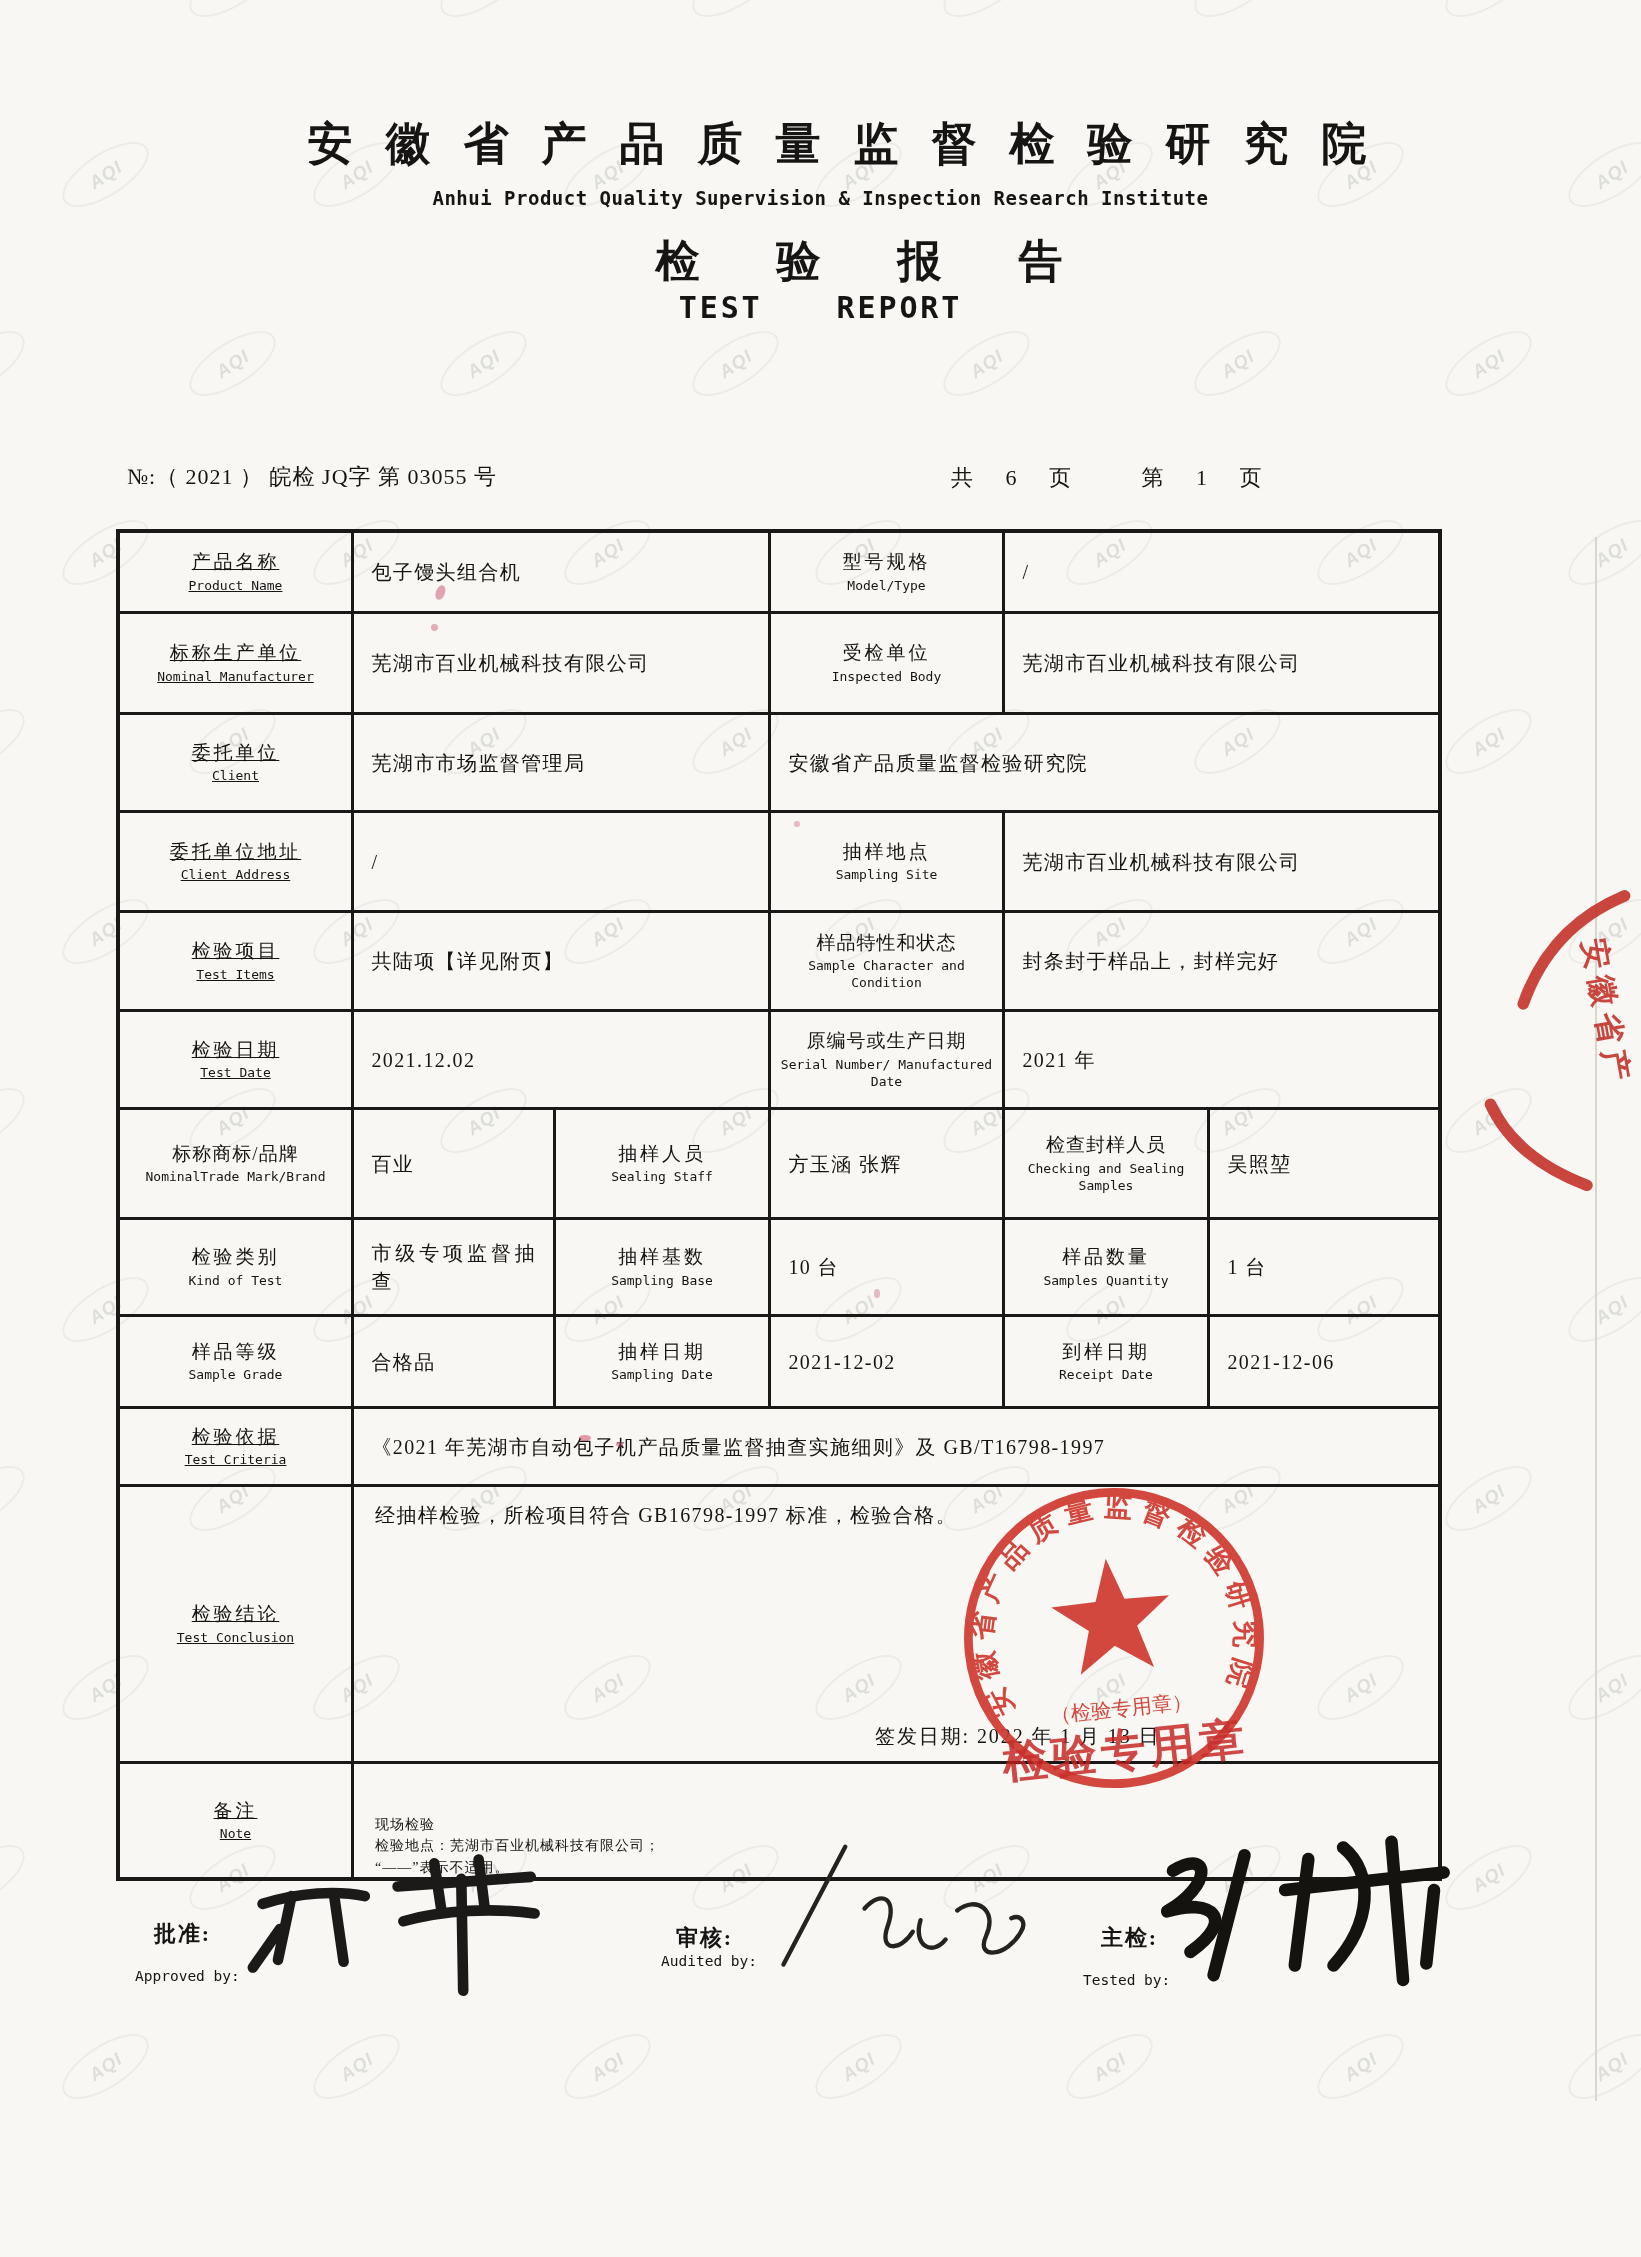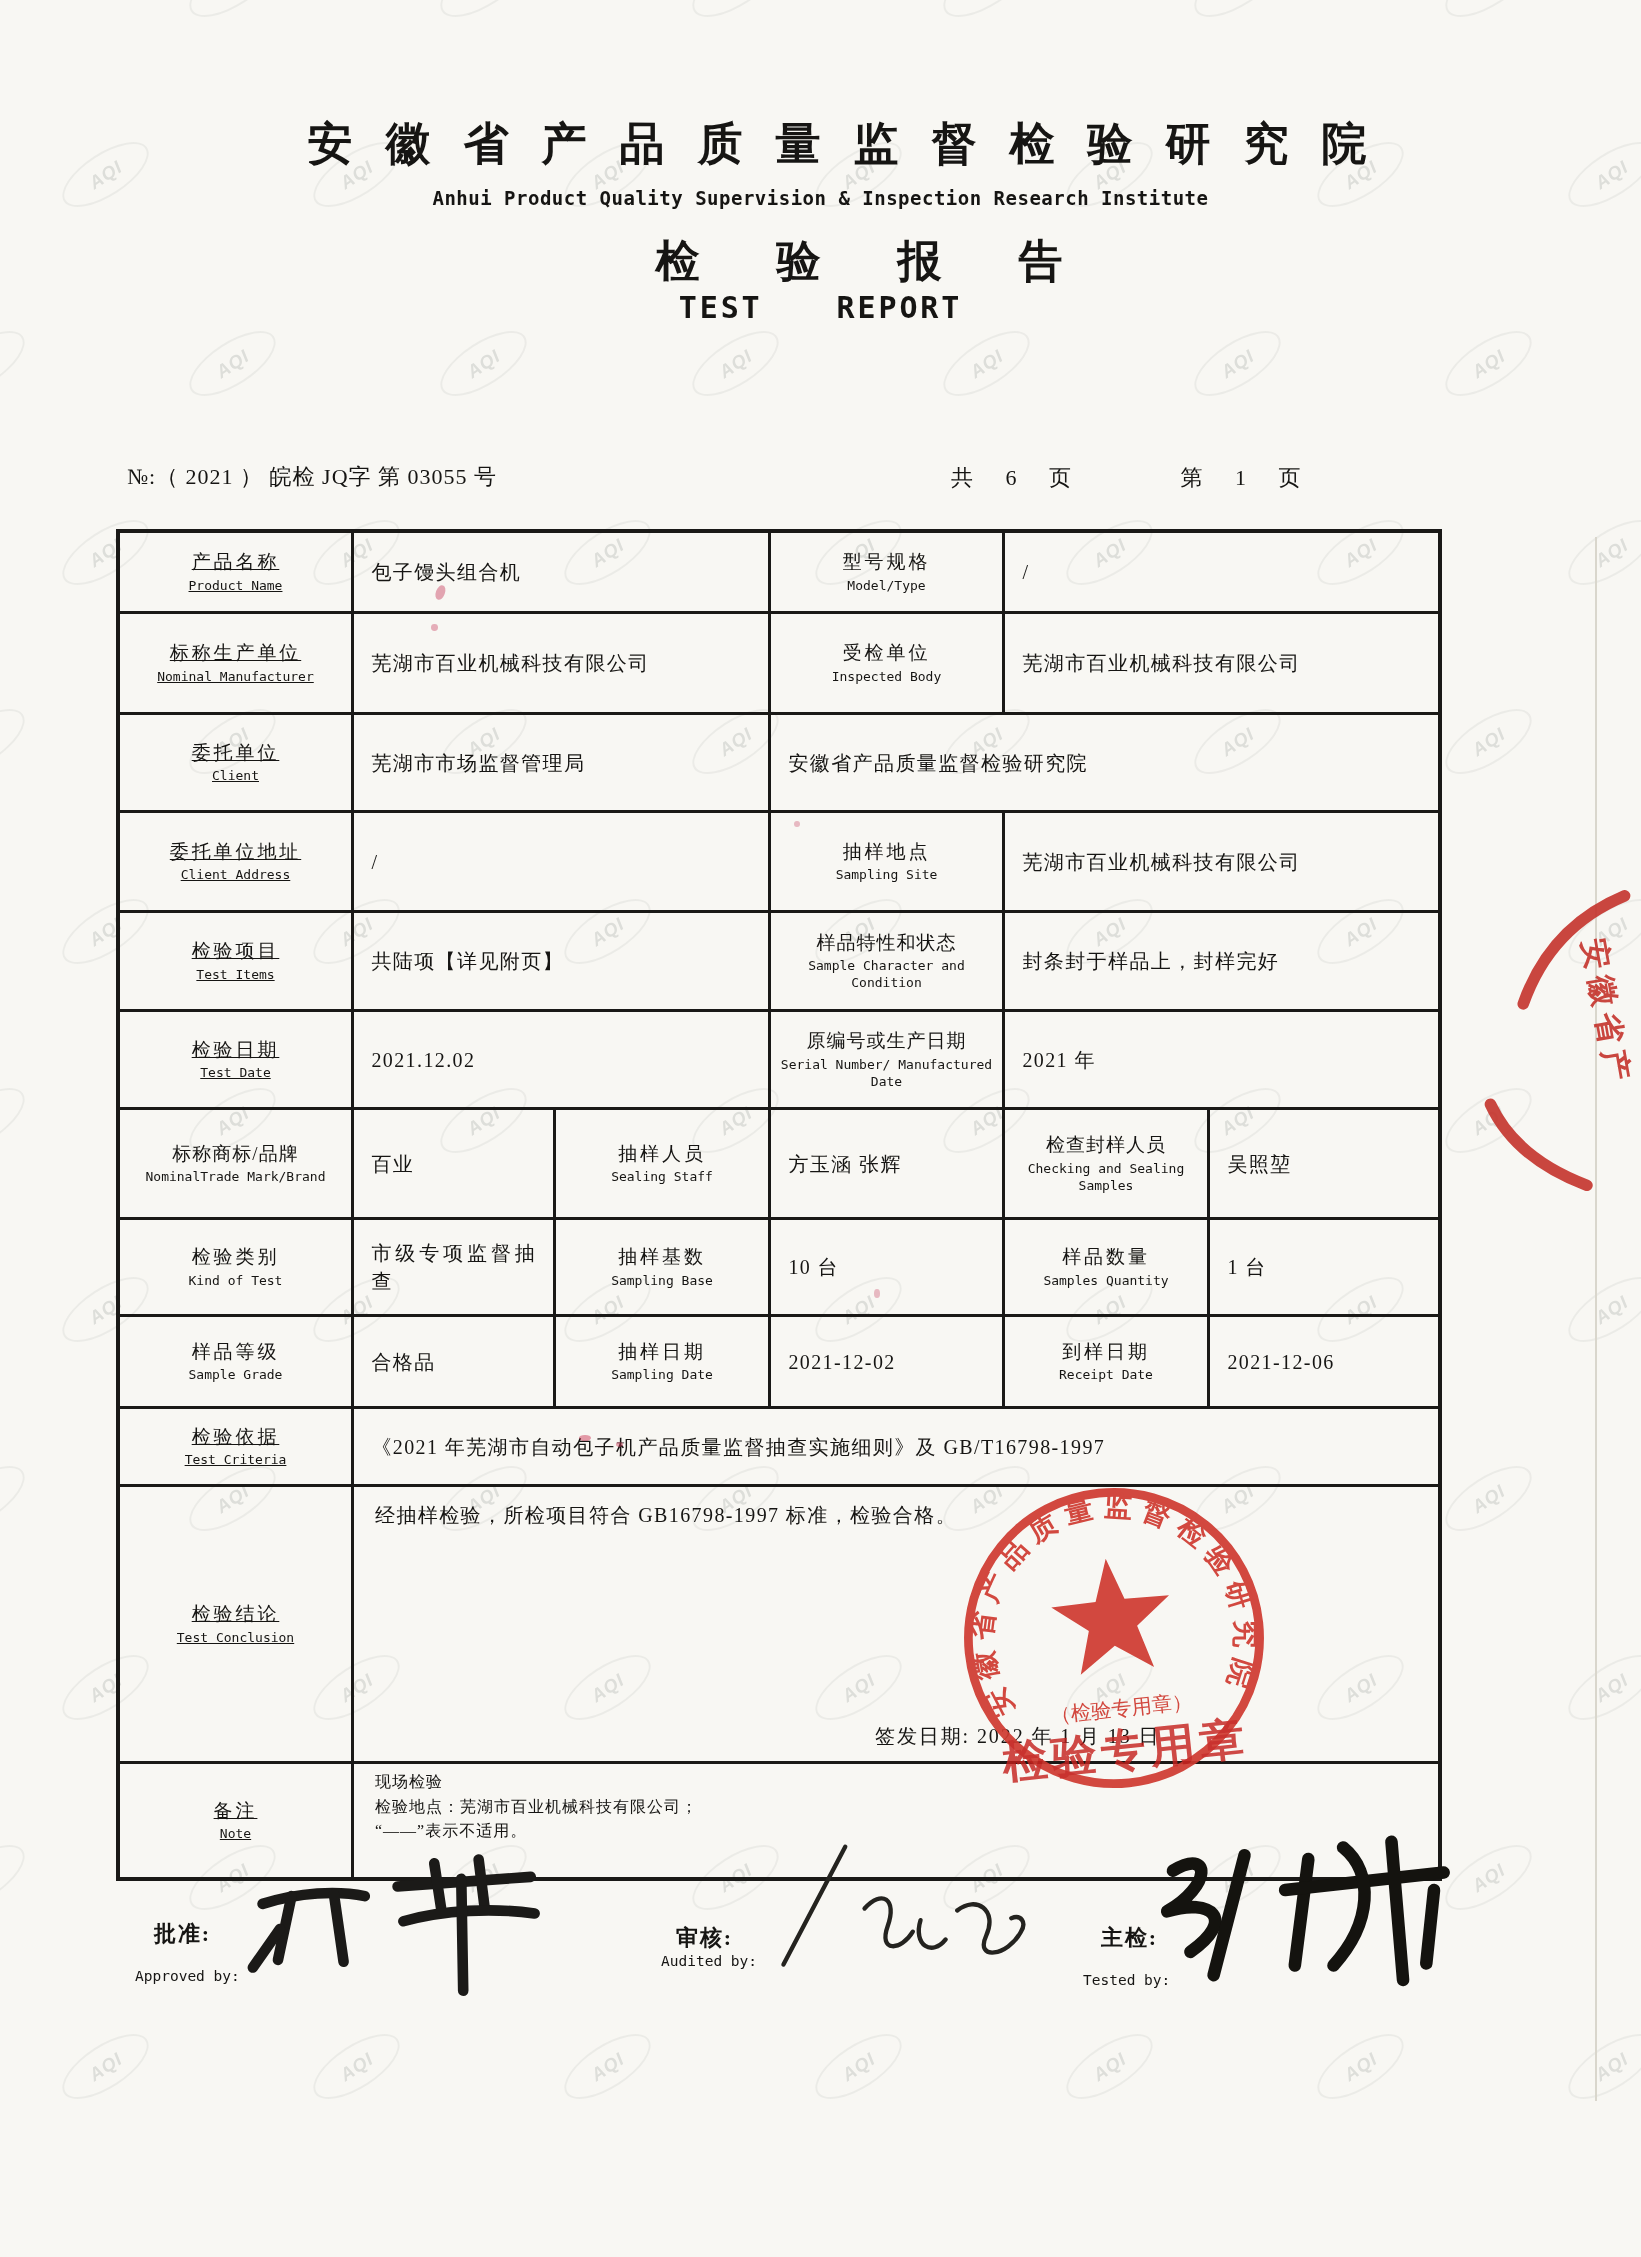--- a/index.html
+++ b/index.html
@@ -16,42 +16,42 @@
     font-family:"Liberation Sans",sans-serif;font-style:italic;font-weight:bold;
     font-size:18.3px;letter-spacing:1px;color:rgba(120,128,122,.75);
   }
   
   .center-line{position:absolute;left:0;width:100%;text-align:center;white-space:nowrap;}
   #institute-cn{top:114px;font-size:45px;font-weight:bold;letter-spacing:33px;padding-left:33px;}
   #institute-en{top:187px;font-size:19px;font-weight:bold;font-family:"DejaVu Sans Mono",monospace;letter-spacing:0.5px;}
   #title-cn{top:232px;font-size:44px;font-weight:bold;letter-spacing:77px;padding-left:77px;}
   #title-en{top:290px;font-size:30px;font-weight:bold;font-family:"DejaVu Sans Mono",monospace;letter-spacing:2.9px;word-spacing:53px;}
   #report-no{position:absolute;left:127px;top:462px;font-size:22px;letter-spacing:1px;white-space:pre;}
-  #page-count{position:absolute;left:951px;top:463px;font-size:22px;display:flex;gap:96px;}
+  #page-count{position:absolute;left:951px;top:463px;font-size:22px;display:flex;gap:57px;}
   #page-count span{letter-spacing:13.5px;}
   
   #report-table{
     position:absolute;left:116px;top:529px;width:1318px;
     border:4.8px solid #1a1917;background:transparent;box-sizing:content-box;
   }
   .tr{display:flex;border-bottom:3.9px solid #1a1917;box-sizing:border-box;}
   .tr:last-child{border-bottom:none;}
   .td{border-right:3.9px solid #1a1917;box-sizing:border-box;position:relative;}
   .td:last-child{border-right:none;}
   .lab{display:flex;flex-direction:column;align-items:center;justify-content:center;text-align:center;padding:1.9px 5.8px;}
   .lab .cn{font-size:19px;letter-spacing:2.9px;line-height:1.35;}
   .lab .en{font-size:13px;font-family:"DejaVu Sans Mono",monospace;line-height:1.3;margin-top:2.9px;}
   .val{display:flex;align-items:center;padding:3.9px 5.8px 3.9px 17.4px;font-size:20px;letter-spacing:1.4px;line-height:1.4;}
   .w1{width:234px;text-decoration:underline;} .w2{width:417px;} .w3{width:234px;} .w4{flex:1;}
   .s1{width:234px;} .s2{width:202px;} .s3{width:215px;} .s4{width:234px;} .s5{width:205px;} .s6{flex:1;}
   .wide{flex:1;}
   
   #conclusion-cell{flex:1;position:relative;padding:15.4px 9.7px 0 21px;font-size:20px;letter-spacing:1.4px;}
   #issue-date{position:absolute;left:521px;top:236px;font-size:20px;letter-spacing:1.9px;white-space:nowrap;z-index:1;}
-  #note-cell{flex:1;padding:5.8px 9.7px 3.9px 21px;font-size:16px;letter-spacing:1px;line-height:1.55;}
+  #note-cell{flex:1;padding:5.8px 9.7px 3.9px 21px;font-size:14px;letter-spacing:1px;line-height:1.55;margin-top:44px;}
   
   #main-stamp{position:absolute;left:949px;top:1473px;width:330px;height:330px;transform:rotate(-6deg);z-index:3;opacity:.92;pointer-events:none;}
   #edge-seal{position:absolute;left:1475px;top:890px;width:166px;height:304px;z-index:3;opacity:.9;pointer-events:none;}
   
   .sig-cn{position:absolute;font-size:22px;letter-spacing:1.9px;font-weight:bold;}
   .sig-en{position:absolute;font-size:14.5px;font-family:"DejaVu Sans Mono",monospace;}
   .sig-img{position:absolute;z-index:2;}
   
   .speck{position:absolute;border-radius:50%;pointer-events:none;}
   #paper-edge{position:absolute;left:1595px;top:537px;width:1.9px;height:1564px;background:#d9d6cc;}

